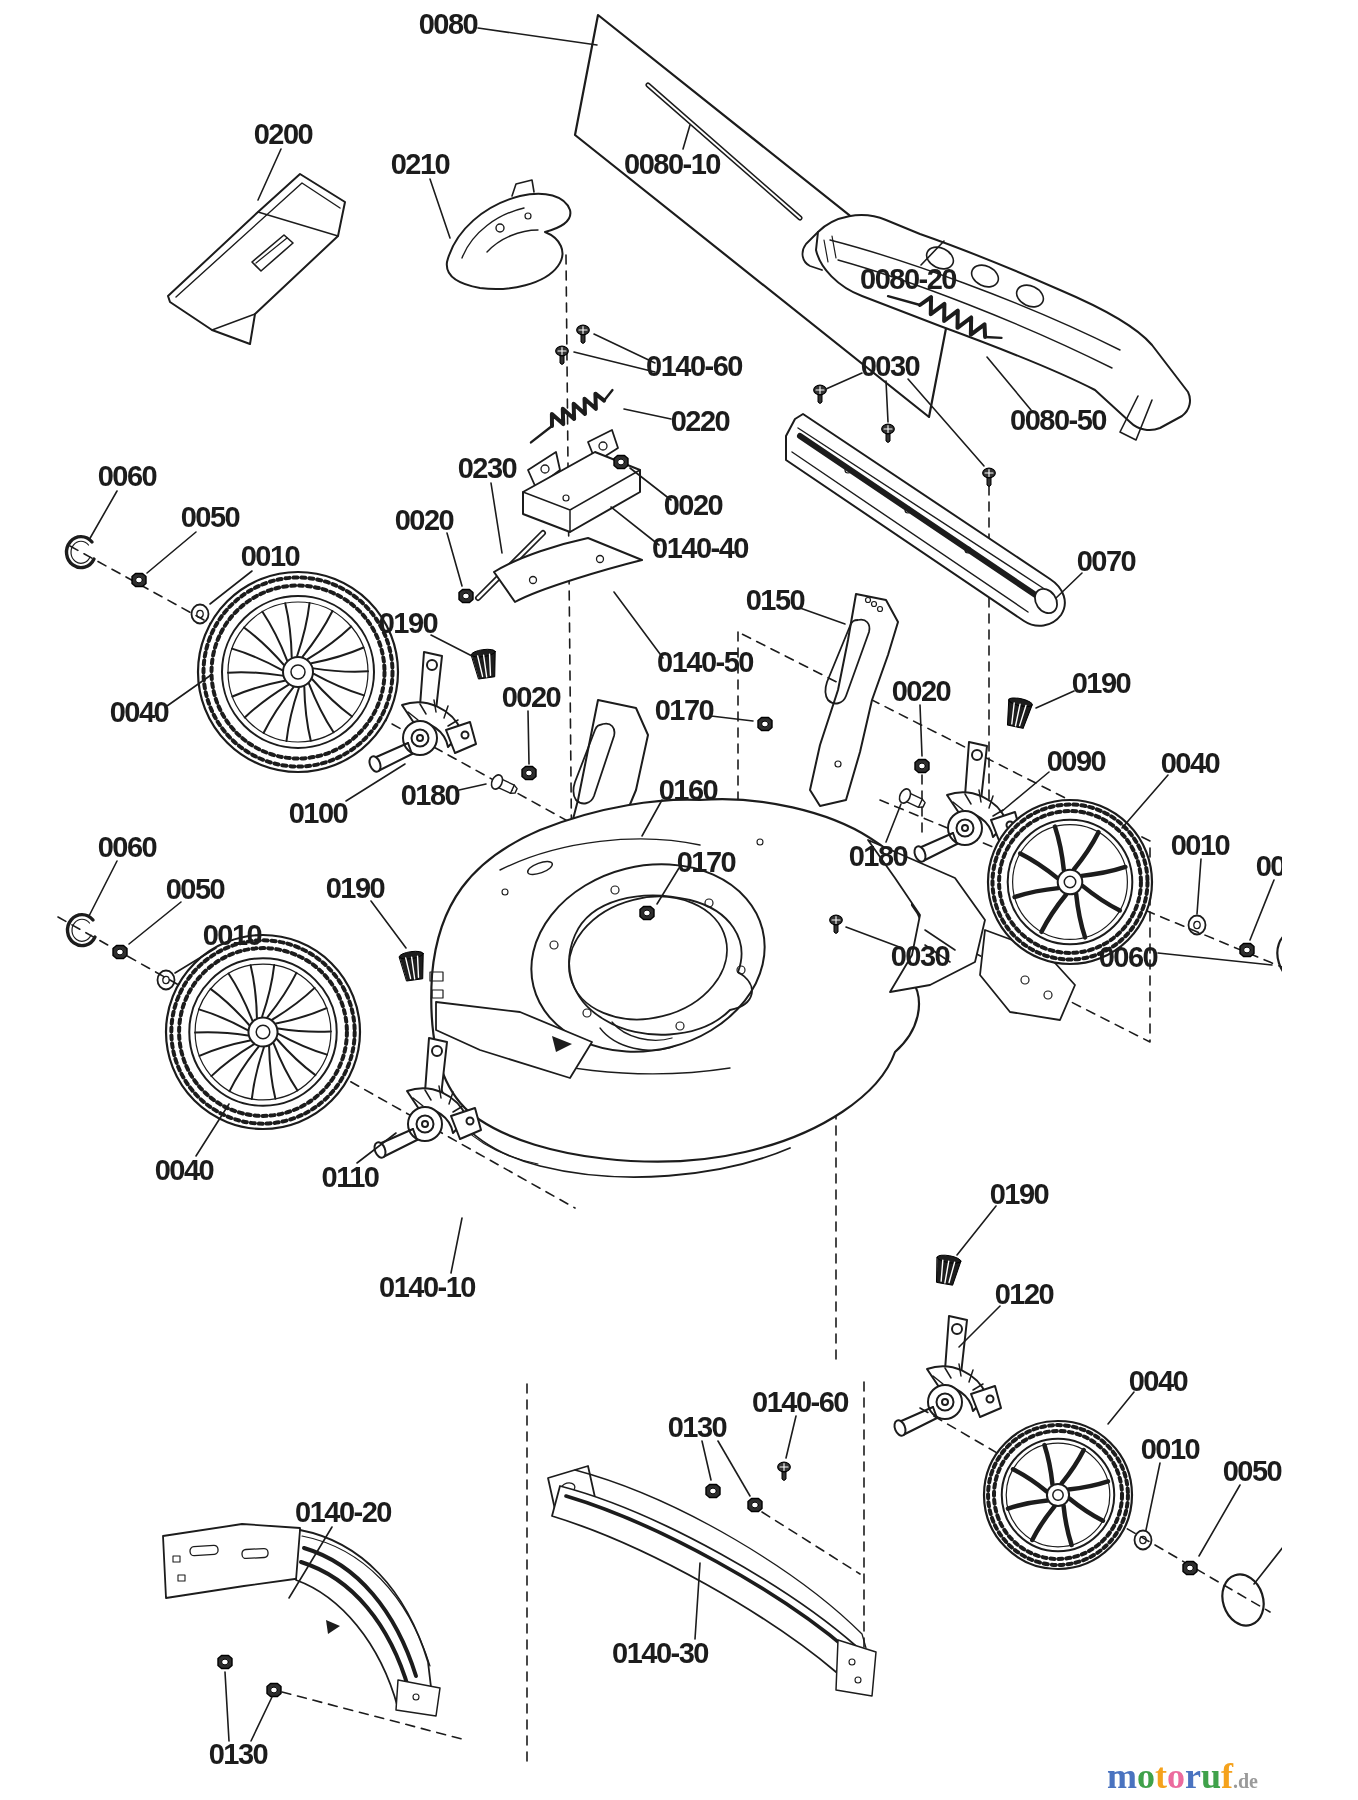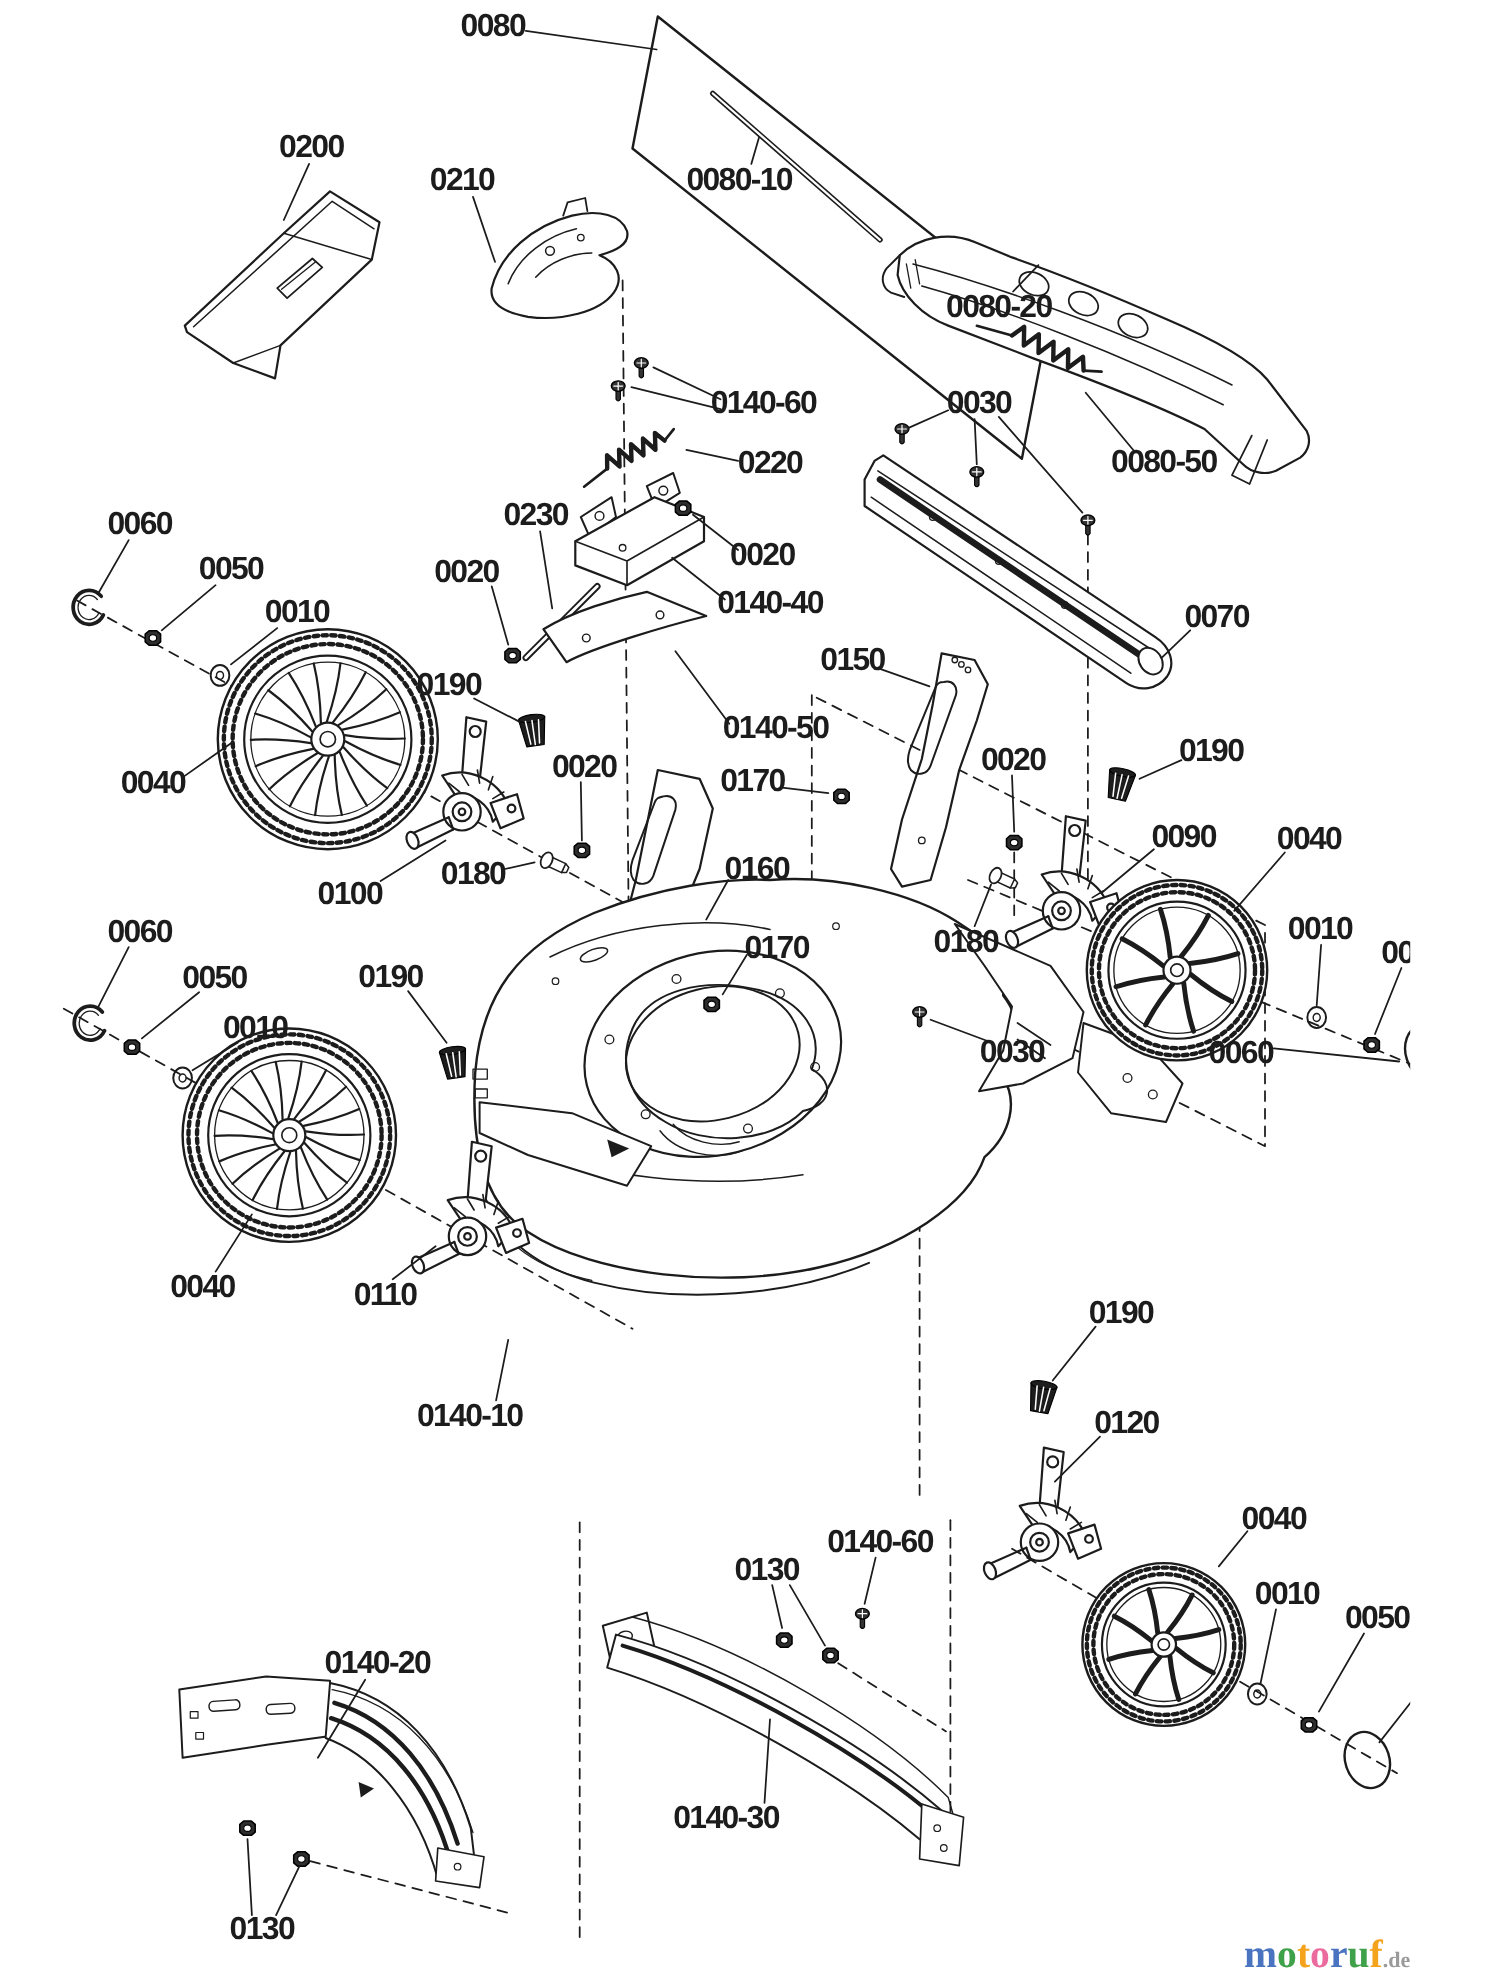--- a/index.html
+++ b/index.html
@@ -1,21 +1,21 @@
 <!DOCTYPE html>
 <html><head>
 <meta charset="utf-8">
 <style>
   html,body{margin:0;padding:0;background:#ffffff;}
   .stage{position:relative;width:1282px;height:1800px;background:#ffffff;overflow:hidden;
          font-family:"Liberation Sans",sans-serif;}
   svg{position:absolute;left:0;top:0;}
   .part-label{font-family:"Liberation Sans",sans-serif;font-weight:bold;font-size:29px;
               letter-spacing:-1.5px;fill:#1c1c1c;}
-  .logo{position:absolute;right:0;bottom:6px;font-family:"Liberation Serif",serif;
+  .logo{position:absolute;right:24px;bottom:6px;font-family:"Liberation Serif",serif;
         font-weight:bold;font-size:36px;line-height:1;letter-spacing:0px;margin-left:42px;}
   .logo .suffix{font-size:20px;font-weight:bold;}
   line,path,circle,ellipse,rect,polyline{vector-effect:non-scaling-stroke;}
 </style>
 </head>
 <body>
 
 <div class="stage">
 <svg width="1358" height="1800" viewBox="0 0 1358 1800" stroke="#1c1c1c" fill="none" stroke-width="2" stroke-linejoin="round" stroke-linecap="round">
 

